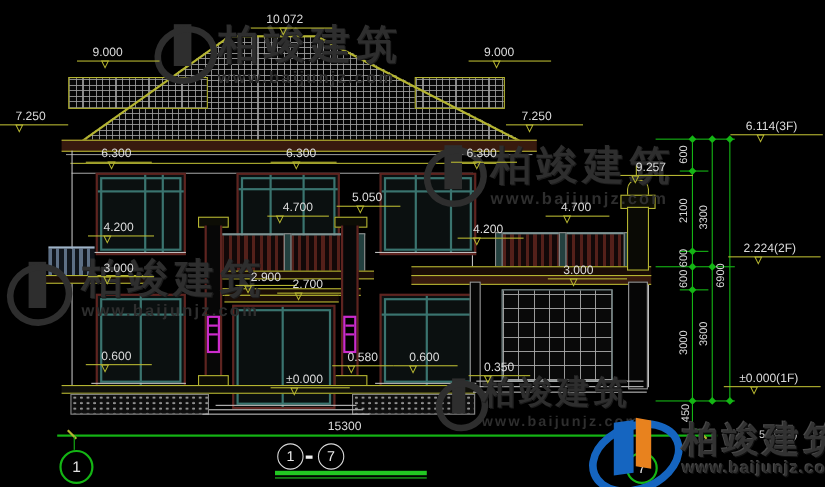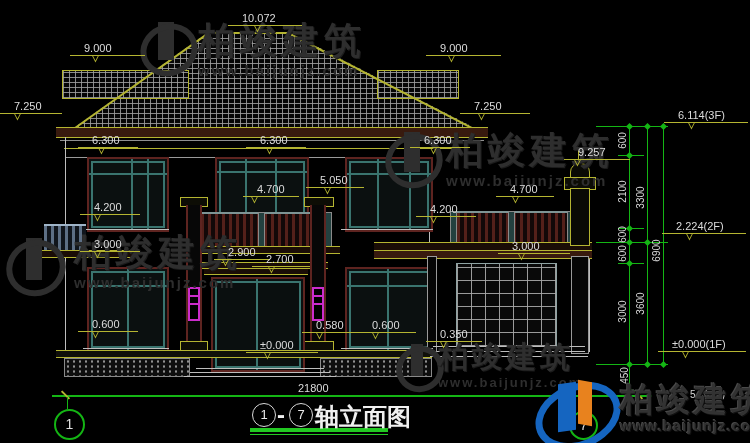--- a/index.html
+++ b/index.html
@@ -332,21 +332,21 @@
   <div class="mk" style="left:426px;top:328px;">
     <span class="mt">0.350</span>
     <i class="ml" style="width:56px;"></i>
     <b class="tri" style="left:14px;">▽</b>
   </div>
   <div class="mk" style="left:246px;top:339px;">
     <span class="mt">±0.000</span>
     <i class="ml" style="width:72px;"></i>
     <b class="tri" style="left:18px;">▽</b>
   </div>
-  <span class="dimplain" style="left:298px;top:382px;">21800</span>
+  <span class="dimplain" style="left:298px;top:382px;">15300</span>
 
   <div class="mk" style="left:664px;top:109px;">
     <span class="mt">6.114(3F)</span>
     <i class="ml" style="width:84px;"></i>
     <b class="tri" style="left:24px;">▽</b>
   </div>
   <div class="mk" style="left:662px;top:220px;">
     <span class="mt">2.224(2F)</span>
     <i class="ml" style="width:84px;"></i>
     <b class="tri" style="left:24px;">▽</b>
@@ -380,21 +380,20 @@
   <div class="wm small" style="left:438px;top:342px;">
     <span class="brand">柏竣建筑</span>
     <span class="url">www.baijunjz.com</span>
   </div>
 
   <span class="frag" style="left:690px;top:388px;">5 (立面)</span>
 
   <div class="tbubble" style="left:252px;top:403px;width:22px;height:22px;font-size:13px;line-height:22px;">1</div>
   <span class="title-text" style="left:277px;top:401px;">-</span>
   <div class="tbubble" style="left:289px;top:403px;width:22px;height:22px;font-size:13px;line-height:22px;">7</div>
-  <span class="title-text" style="left:315px;top:401px;">轴立面图</span>
   <div class="gline" style="left:250px;top:428px;width:138px;height:4px;background:#22c822;"></div>
   <div class="gline" style="left:250px;top:434px;width:138px;height:1px;background:#22c822;"></div>
 
   <div class="logo-swoosh" style="left:534px;top:384px;width:74px;height:50px;"></div>
   <div class="logo-b1" style="left:558px;top:383px;width:18px;height:48px;"></div>
   <div class="logo-b2" style="left:578px;top:381px;width:14px;height:44px;"></div>
   <div class="logo-text" style="left:620px;top:383px;">
     <span class="brand">柏竣建筑</span>
     <span class="url">www.baijunjz.com</span>
   </div>

